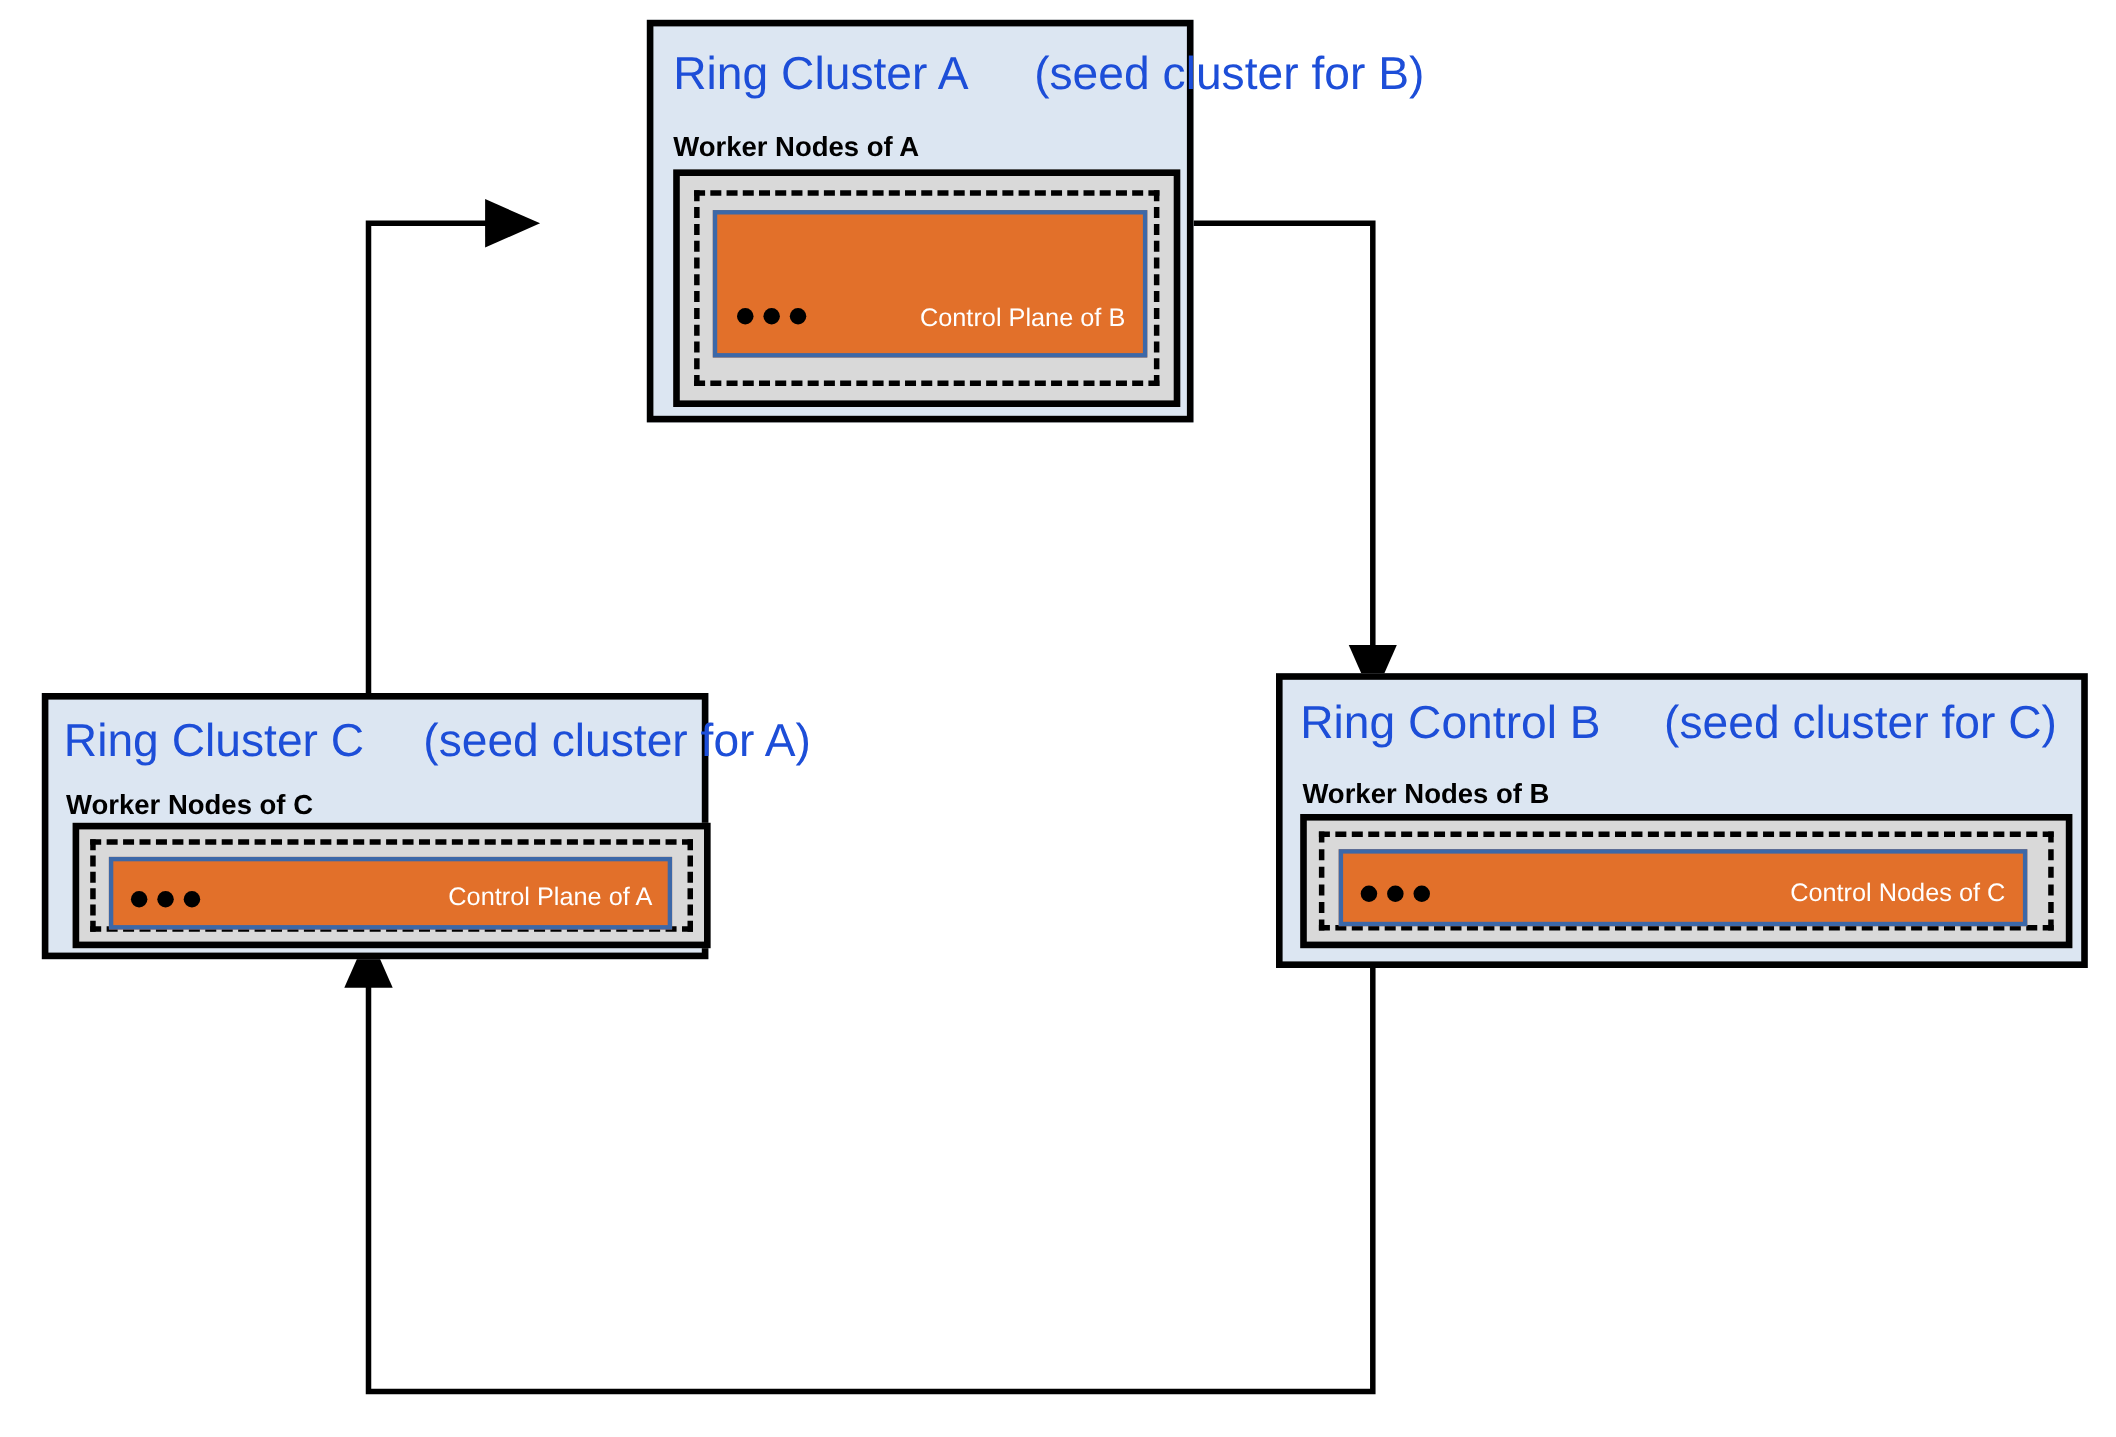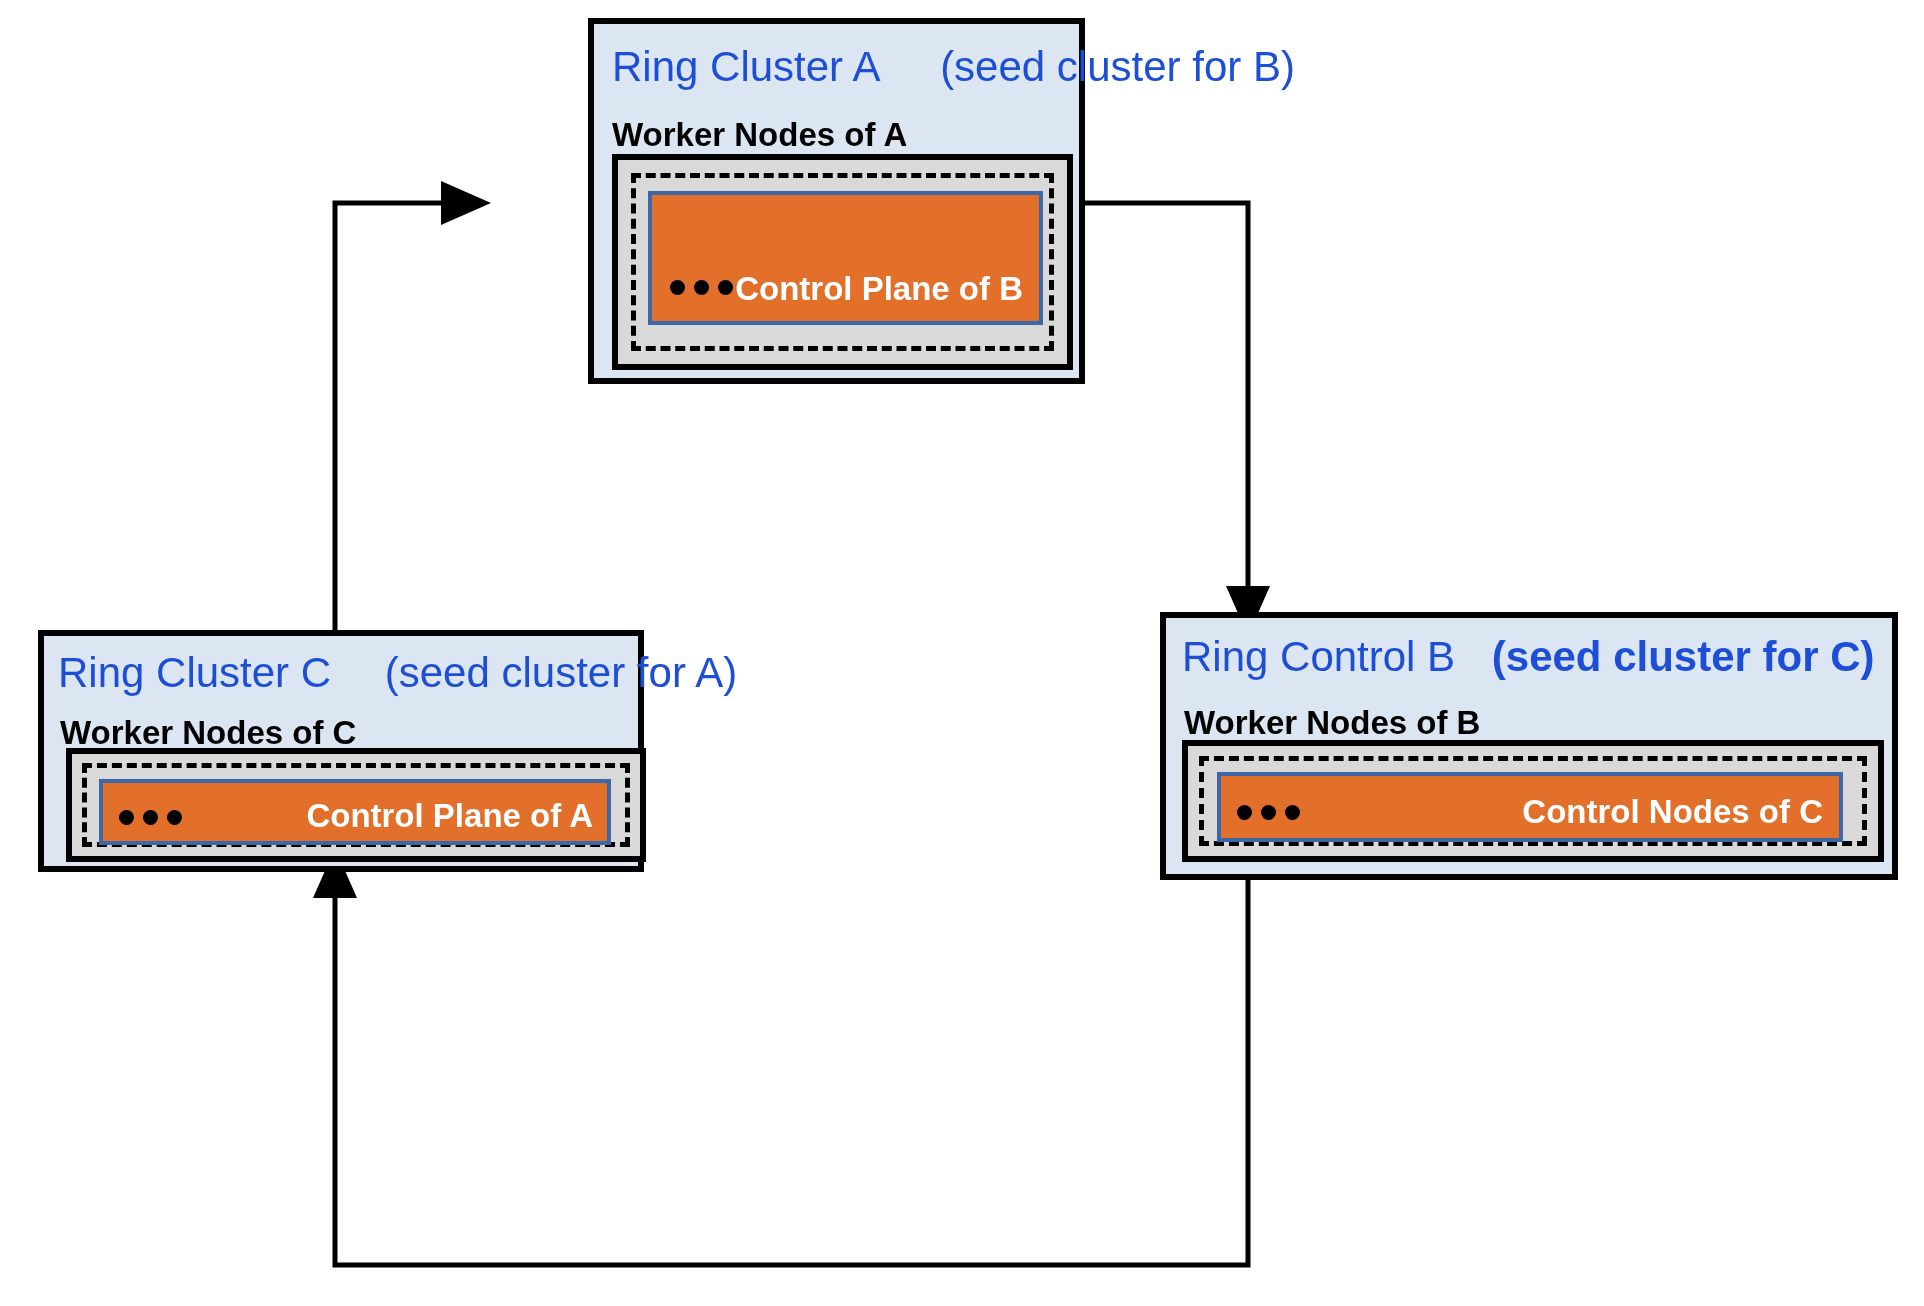--- a/index.html
+++ b/index.html
@@ -5,29 +5,29 @@
   html,body{margin:0;padding:0;background:#ffffff;}
   body{width:1924px;height:1306px;position:relative;overflow:hidden;
        font-family:"Liberation Sans","DejaVu Sans",sans-serif;color:#000;}
   #stage{position:absolute;left:0;top:0;width:1924px;height:1306px;}
 
   
   .cluster{position:absolute;background:#dce6f2;border:6px solid #000;box-sizing:border-box;}
   .cluster-title{position:absolute;white-space:nowrap;font-size:42px;line-height:42px;color:#1d4ed8;}
   .cluster-title .nm{display:inline-block;}
   .cluster-title .sd{display:inline-block;}
-  .worker-label{position:absolute;font-size:33px;font-weight:bold;line-height:25px;white-space:nowrap;color:#000;}
+  .worker-label{position:absolute;font-size:25px;font-weight:bold;line-height:25px;white-space:nowrap;color:#000;}
 
   
   .worker-box{position:absolute;background:#d9d9d9;border:6px solid #000;box-sizing:border-box;}
   
   .dashed{position:absolute;border:5px dashed #000;box-sizing:border-box;}
   
   .cp{position:absolute;background:#e2702a;border:4px solid #3c68a8;box-sizing:border-box;}
-  .cp-label{position:absolute;color:#fff;font-weight:bold;font-size:33px;line-height:25px;white-space:nowrap;}
+  .cp-label{position:absolute;color:#fff;font-weight:normal;font-size:23px;line-height:25px;white-space:nowrap;}
   .dots{position:absolute;display:flex;gap:9px;}
   .dots i{display:block;width:15px;height:15px;border-radius:50%;background:#000;}
 
   
   #wires{position:absolute;left:0;top:0;width:1924px;height:1306px;overflow:visible;pointer-events:none;}
 </style>
 </head>
 <body>
 
 <div id="stage">
@@ -88,21 +88,21 @@
             <i></i>
           </div>
         <div class="cp-label" style="right:14px;bottom:13px;">Control Plane of A</div>
       </div>
     </div>
   </div>
 
   <div class="cluster" style="left:1160px;top:612px;width:738px;height:268px;">
     <div class="cluster-title" style="left:16px;top:18px;">
       <span class="nm">Ring Control B</span>
-      <span class="sd" style="margin-left:25px;font-weight:bold;">(seed cluster for C)</span>
+      <span class="sd" style="margin-left:46px;">(seed cluster for C)</span>
     </div>
     <div class="worker-label" style="left:18px;top:92px;">Worker Nodes of B</div>
 
     <div class="worker-box" style="left:16px;top:122px;width:702px;height:122px;">
       <div class="dashed" style="left:11px;top:10px;right:11px;bottom:10px;"></div>
       <div class="cp" style="left:29px;top:26px;width:626px;height:70px;">
         <div class="dots" style="left:16px;bottom:18px;">
             <i></i>
             <i></i>
             <i></i>

